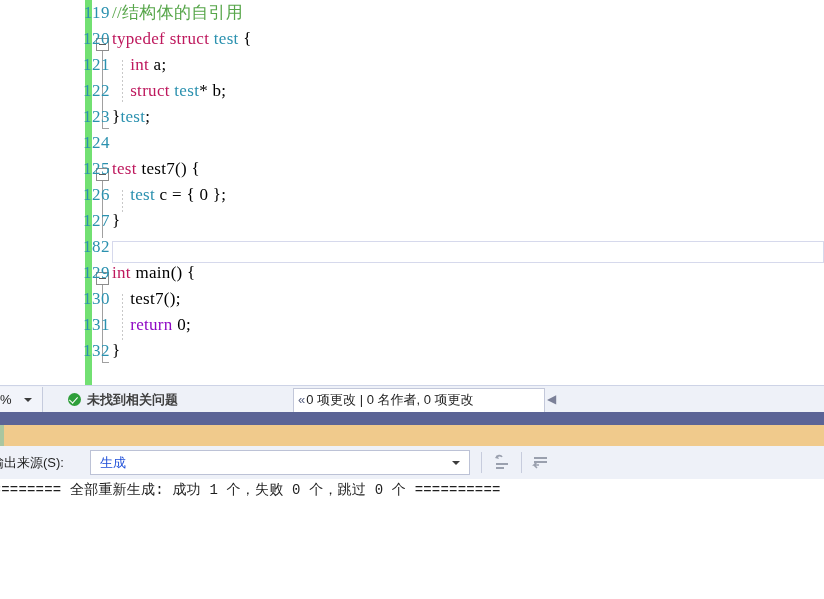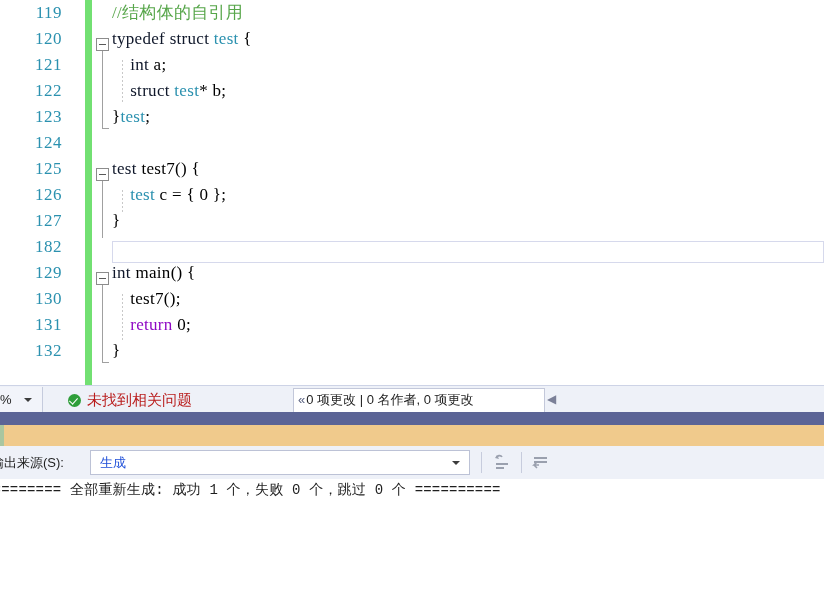--- a/index.html
+++ b/index.html
@@ -32,37 +32,38 @@
   }
   .lineno {
     position: absolute;
     left: 0; top: 0;
     width: 62px;
     text-align: right;
     color: #2b91af;
     font-family: "Liberation Serif", serif;
     font-size: 17px;
     letter-spacing: 0.5px;
+    padding-left: 48px;
   }
   
   #change-bar {
     position: absolute;
     left: 85px; top: 0;
     width: 7px; height: 385px;
     background: #72e072;
   }
   .codetext {
     position: absolute;
     left: 112px; top: 0;
     font-family: "Liberation Serif", serif;
     font-size: 17px;
     color: #000000;
     letter-spacing: 0.3px;
   }
-  .kw      { color: #0f172a; }
+  .kw      { color: #be185d; }
   .type    { color: #2b91af; }
   .ctrl    { color: #8f08c4; }
   .num     { color: #000000; }
   .cmt     { color: #57a64a; }
   .plain   { color: #000000; }
 
   
   .collapse-box {
     position: absolute;
     left: 96px;
@@ -141,22 +142,23 @@
     position: absolute; right: 10px; top: 11px;
     width: 0; height: 0;
     border-left: 4px solid transparent;
     border-right: 4px solid transparent;
     border-top: 4px solid #3c3c3c;
   }
   #issue-status {
     position: absolute;
     left: 68px; top: 0;
     height: 27px; line-height: 27px;
-    font-size: 15px;
-    color: #b91c1c;
+    font-size: 13px;
+    color: #404040;
+    font-weight: bold;
   }
   .ok-icon {
     display: inline-block;
     width: 13px; height: 13px;
     border-radius: 50%;
     background: #2e9e3a;
     position: relative;
     vertical-align: -2px;
     margin-right: 6px;
   }

